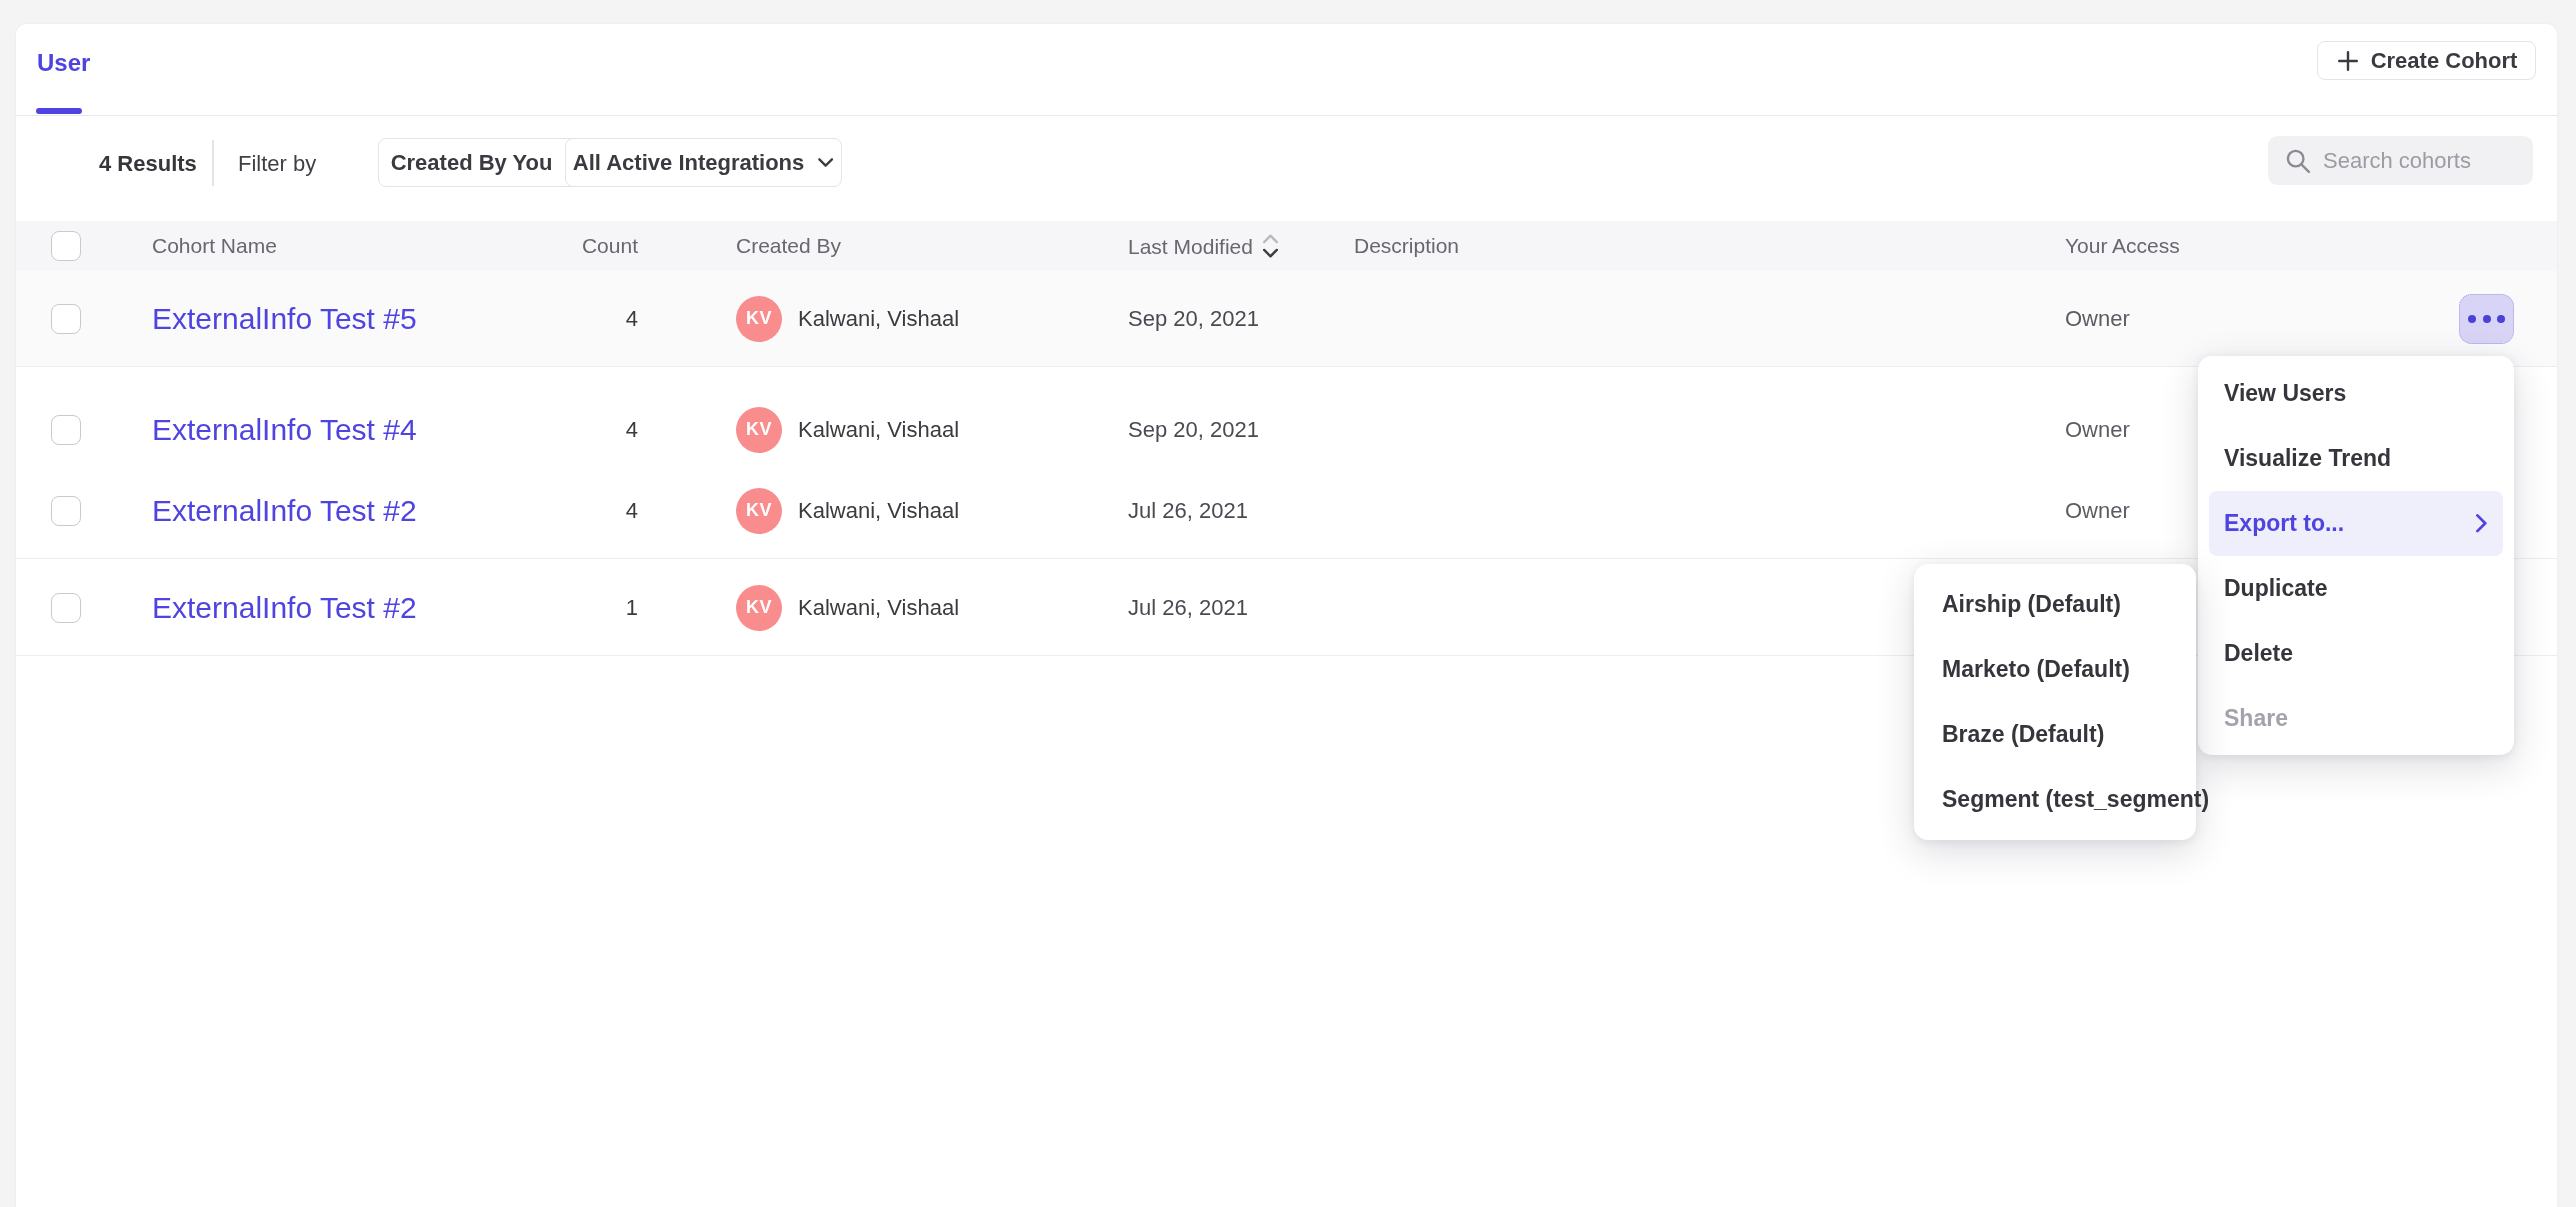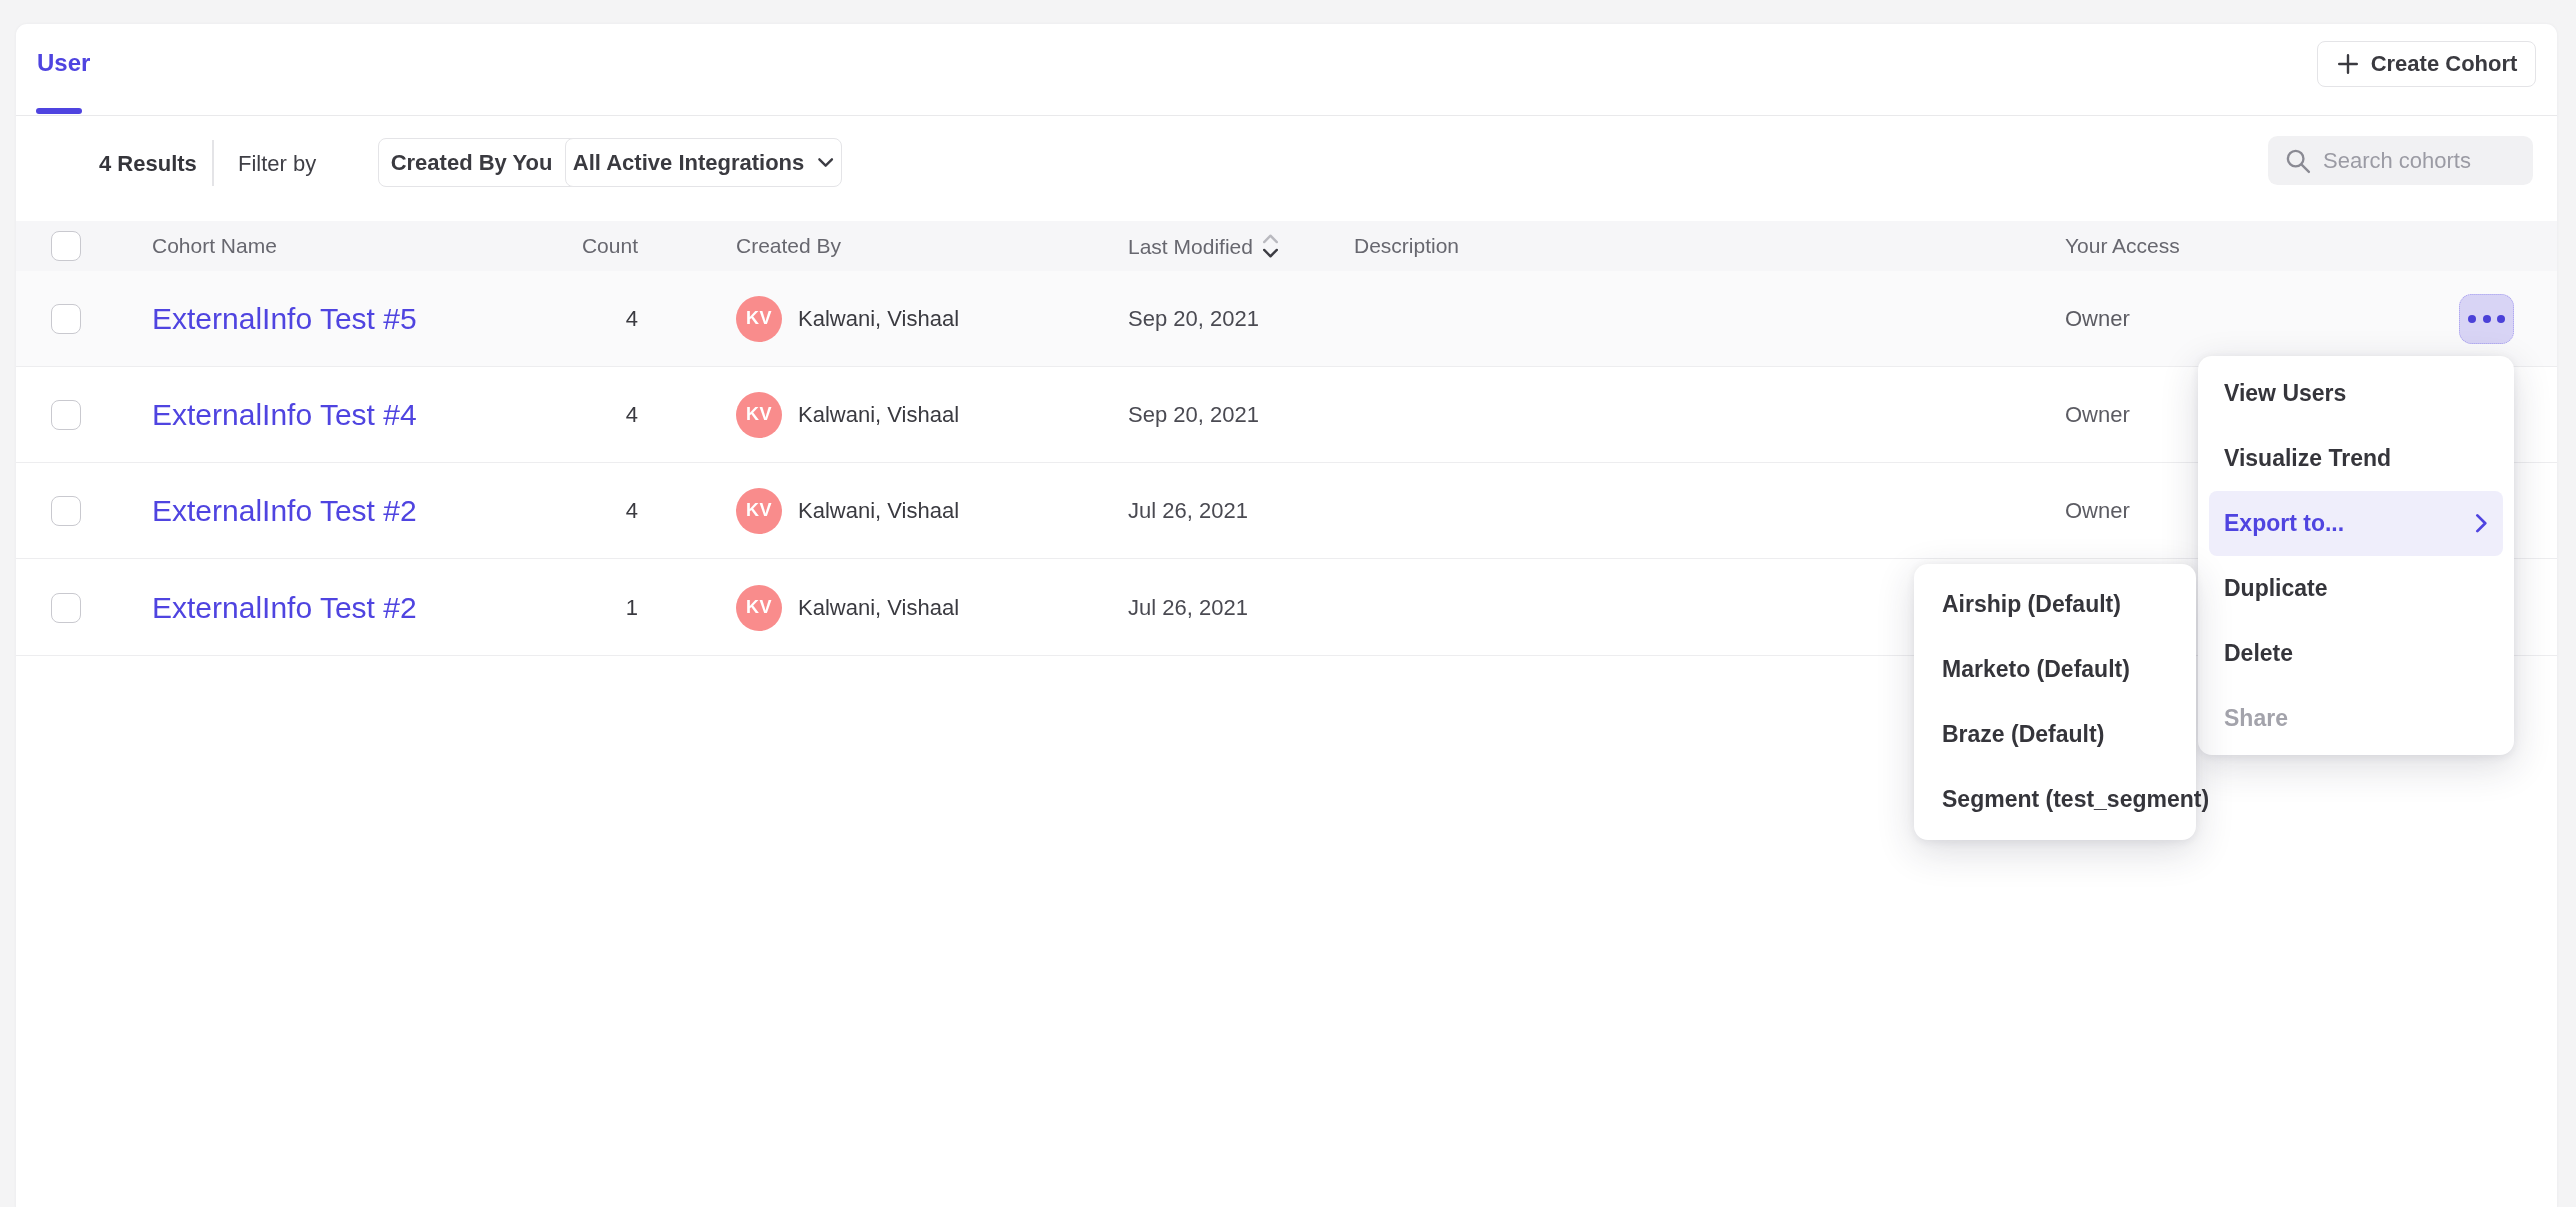--- a/index.html
+++ b/index.html
@@ -40,21 +40,21 @@
   }
   .tab-underline{
     position:absolute;left:36px;top:108px;width:46px;height:5.5px;
     border-radius:3.2px;background:var(--accent);
   }
   .tab-divider{
     position:absolute;left:16px;top:115px;width:2541px;height:0.8px;
     background:#e9e9eb;
   }
   .create-btn{
-    position:absolute;left:2317px;top:41px;width:219px;height:46px;
+    position:absolute;left:2317px;top:41px;width:219px;height:39px;
     background:#fff;border:1.6px solid var(--border);border-radius:8px;
     display:flex;align-items:center;justify-content:center;gap:11px;
     font-family:inherit;font-size:22px;font-weight:600;color:#3a3a40;cursor:pointer;
   }
 
   
   .results{position:absolute;left:99px;top:151px;font-size:22px;font-weight:700;color:var(--text-dark);}
   .v-div{position:absolute;left:212px;top:140px;width:1.6px;height:46px;background:var(--border);}
   .filter-by{position:absolute;left:238px;top:151px;font-size:22px;color:#3f3f46;}
   .filter-btn{
@@ -231,21 +231,21 @@
   <span class="cell c-access access-val">Owner</span>
   <span class="cell c-more">
     <span class="more-btn">
       <span class="dot"></span>
         <span class="dot"></span>
         <span class="dot"></span>
     </span>
   </span>
 </div>
 
-<div class="row" style="top:367px">
+<div class="row" style="top:382px">
   <span class="cell c-check">
       <span class="checkbox"></span>
     </span>
   <a class="cell c-name cohort-link">ExternalInfo Test #4</a>
   <span class="cell c-count count-val">4</span>
   <span class="cell c-avatar">
       <span class="avatar">KV</span>
     </span>
   <span class="cell c-creator creator-name">Kalwani, Vishaal</span>
   <span class="cell c-date date-val">Sep 20, 2021</span>

